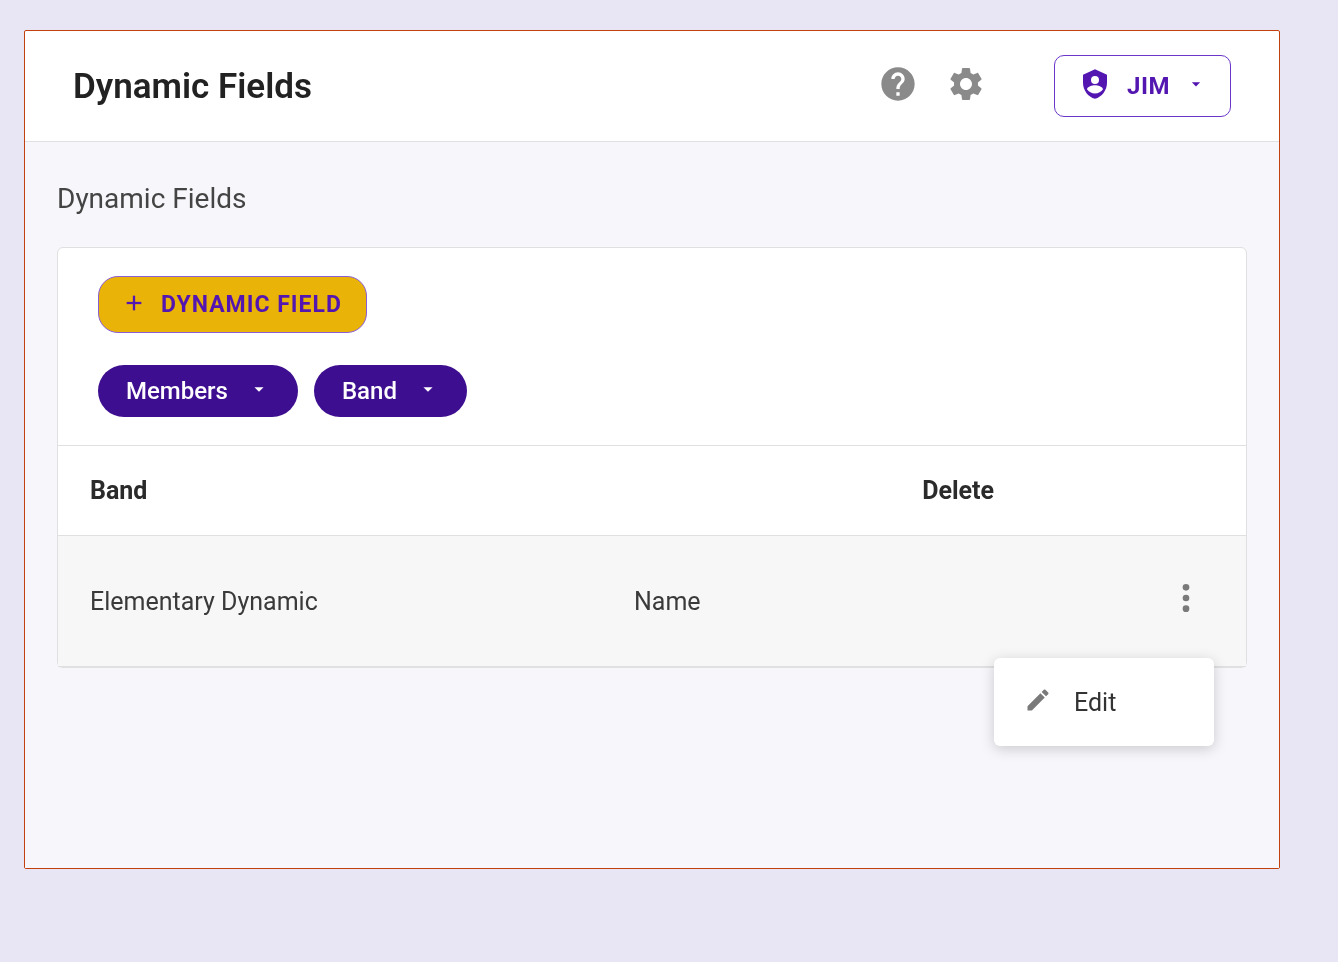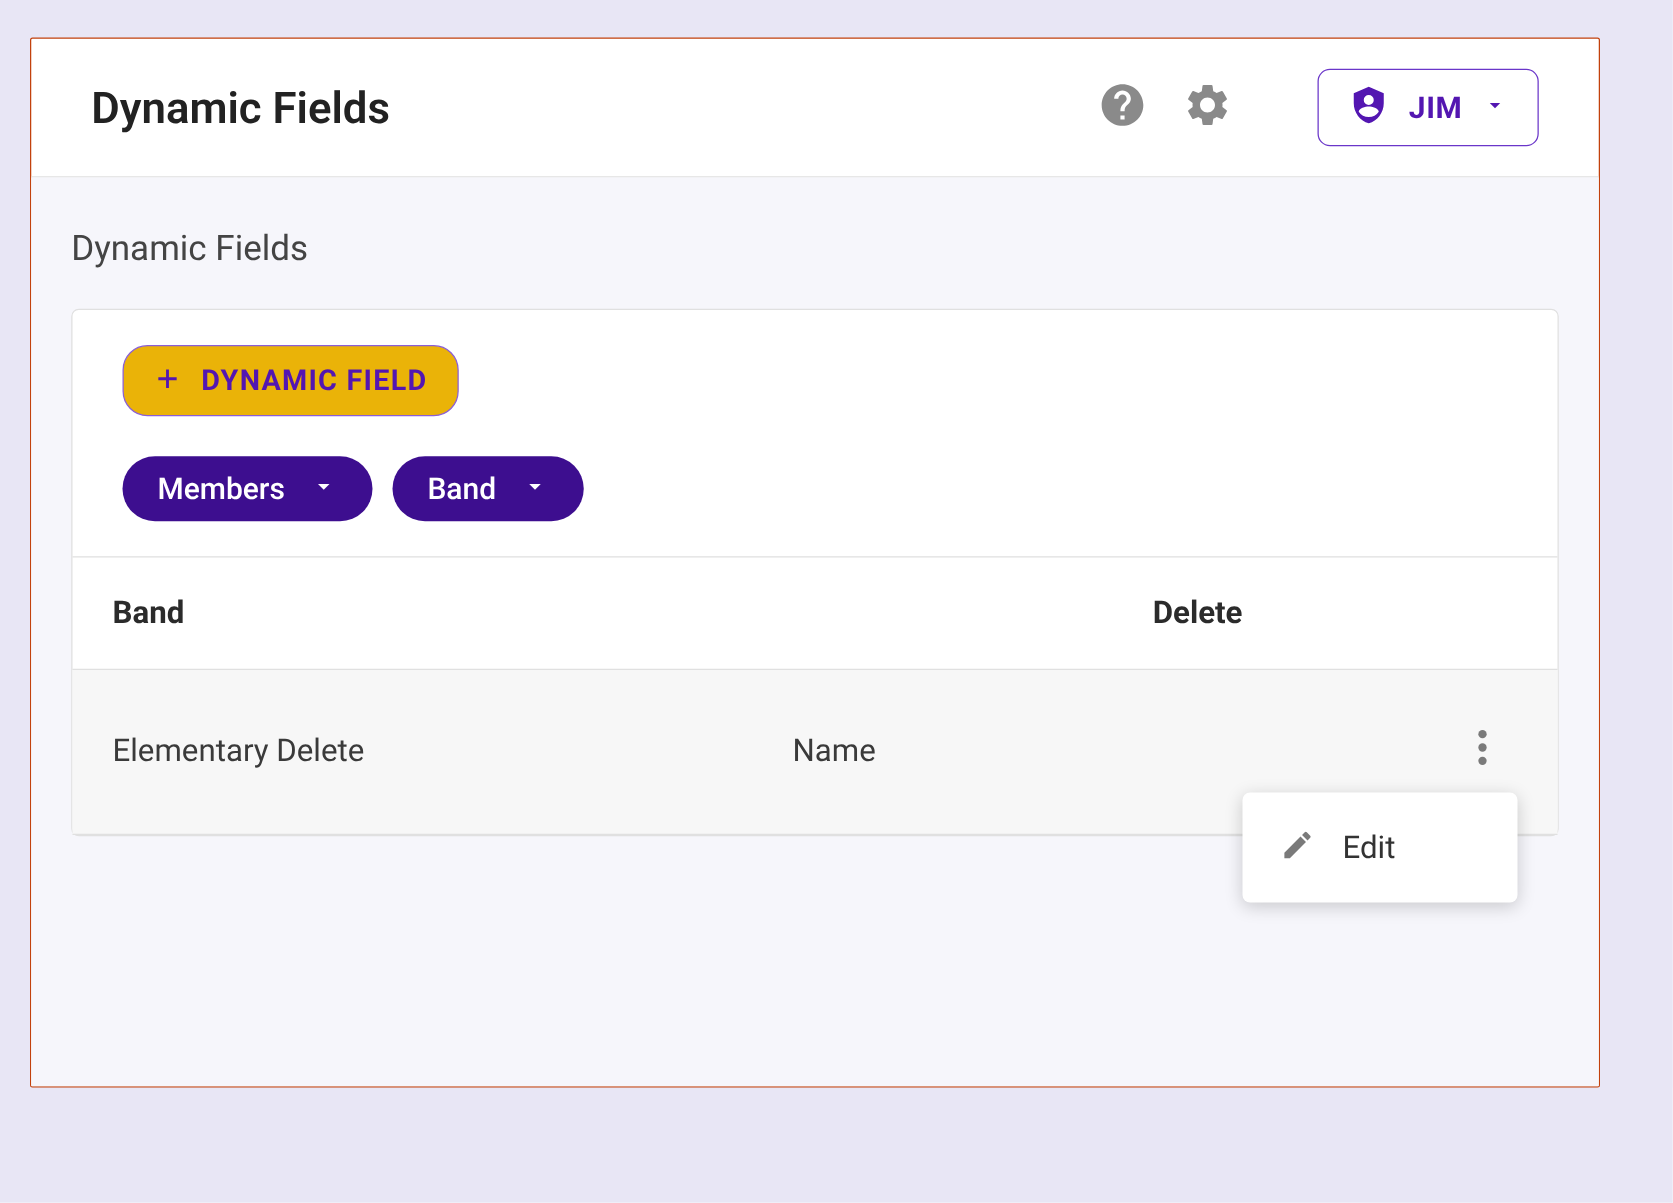--- a/index.html
+++ b/index.html
@@ -187,21 +187,21 @@
       padding: 8px;
     }
     .kebab svg {
       width: 8px;
       height: 32px;
       fill: #7a7a7a;
     }
     .popover {
       position: absolute;
       right: 32px;
-      top: 386px;
+      top: 410px;
       background: #ffffff;
       border-radius: 6px;
       box-shadow: 0 3px 14px rgba(0,0,0,0.18);
       padding: 12px 0;
       min-width: 220px;
     }
     .popover-item {
       display: flex;
       align-items: center;
       gap: 22px;
@@ -296,21 +296,21 @@
           </div>
         </div>
 
         <div class="table">
           <div class="table-header">
             <div class="th">Band</div>
             <div class="th th-actions">Delete</div>
           </div>
 
           <div class="table-row">
-            <div class="td">Elementary Delete</div>
+            <div class="td">Elementary Dynamic</div>
             <div class="td">Name</div>
             <div class="td td-actions">
               <div class="kebab">
                 <span>
                   <svg viewBox="0 0 6 24">
                       <circle cx="3" cy="4" r="2.5"></circle>
                       <circle cx="3" cy="12" r="2.5"></circle>
                       <circle cx="3" cy="20" r="2.5"></circle>
                     </svg>
                 </span>

